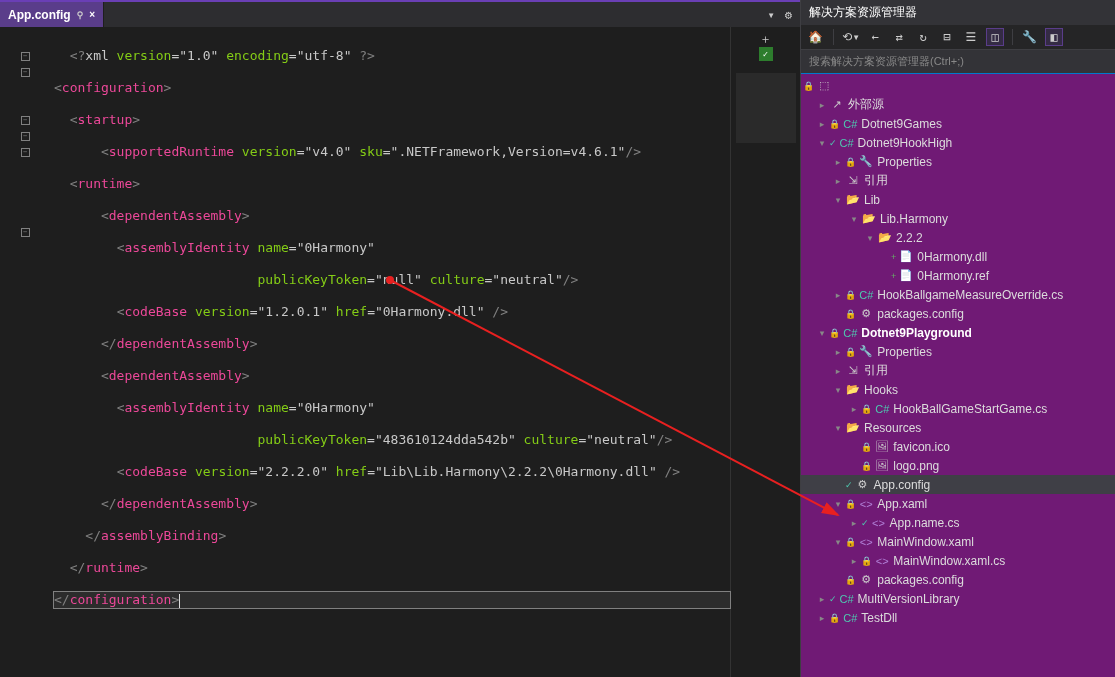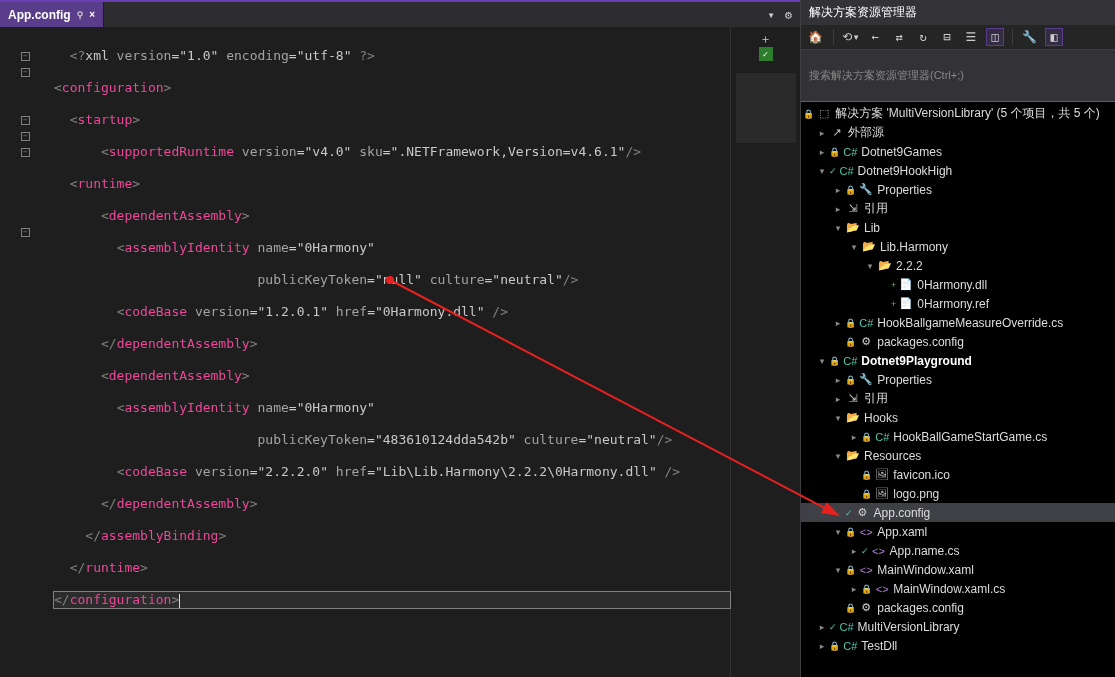--- a/index.html
+++ b/index.html
@@ -18,35 +18,35 @@
 .gut-row { height:16px; display:flex; justify-content:center; align-items:center; gap:2px; }
 .fold { width:9px; height:9px; border:1px solid #808080; display:flex; align-items:center; justify-content:center; font-size:7px; color:#808080; cursor:pointer; }
 .code { flex:1; padding:5px 0 0 4px; font-family:'NSimSun',Consolas,monospace; font-size:13px; line-height:16px; white-space:pre; background:#1e1e1e; position:relative; }
 .code-line { height:16px; }
 .cursor-line { background:rgba(80,80,80,0.3); outline:1px solid #808080; }
 .ln-cursor { display:inline-block; width:1px; height:14px; background:#dcdcdc; vertical-align:middle; }
 
 .br { color:#808080; } 
 .pi { color:#c8c8c8; } 
 .el { color:#ec4899; } 
-.at { color:#a3a3a3; } 
+.at { color:#84cc16; } 
 .eq { color:#c8c8c8; } 
 .sv { color:#c8c8c8; }
 .minimap { width:70px; background:#1e1e1e; border-left:1px solid #333; padding:4px 2px; display:flex; flex-direction:column; gap:2px; align-items:center; }
 .mm-add { width:14px; height:14px; color:#ccc; font-size:12px; text-align:center; cursor:pointer; }
 .mm-check { width:14px; height:14px; background:#2d7d2d; color:#fff; font-size:9px; text-align:center; line-height:14px; }
 .mm-thumb { width:60px; height:70px; background:#2a2a2a; margin-top:10px; font-size:2px; color:#555; padding:2px; }
 
-.panel { flex:1; background:#000000; display:flex; flex-direction:column; border-left:1px solid #3e3e42; }
+.panel { flex:1; background:#701a75; display:flex; flex-direction:column; border-left:1px solid #3e3e42; }
 .panel-title { background:#333337; color:#fff; padding:4px 8px; font-family:'Microsoft YaHei','Segoe UI',sans-serif; font-size:12px; }
 .panel-tb { display:flex; align-items:center; gap:6px; padding:3px 6px; background:#252526; border-bottom:1px solid #3e3e42; }
 .tb-btn { width:18px; height:18px; display:flex; align-items:center; justify-content:center; color:#ccc; font-size:12px; cursor:pointer; }
 .tb-btn.boxed { border:1px solid #5a3d8a; background:rgba(90,61,138,0.3); }
 .tb-sep { width:1px; height:16px; background:#3e3e42; margin:0 2px; }
-.search { background:#333337; color:#888; padding:18px 8px; font-family:'Microsoft YaHei',sans-serif; font-size:11px; border-bottom:1px solid #007acc; }
+.search { background:#333337; color:#888; padding:4px 8px; font-family:'Microsoft YaHei',sans-serif; font-size:11px; border-bottom:1px solid #007acc; }
 .tree { flex:1; overflow:auto; padding:2px 0; font-family:'Segoe UI',sans-serif; font-size:12px; }
 .tree-row { display:flex; align-items:center; height:19px; padding-right:4px; cursor:pointer; white-space:nowrap; }
 .tree-row.sel { background:#3f3f46; }
 .arrow { width:14px; text-align:center; color:#888; font-size:9px; }
 .arrow.open::before { content:"▾"; }
 .arrow.closed::before { content:"▸"; }
 .icon { width:16px; text-align:center; font-size:11px; margin-right:3px; }
 .tree-label { color:#dcdcdc; }
 .tree-label.bold { font-weight:bold; color:#fff; }
 .lock { color:#4ec9b0; font-size:9px; margin-right:2px; }
@@ -147,21 +147,20 @@
    <span class="tb-btn boxed">◫</span>
    <span class="tb-sep"></span>
    <span class="tb-btn">🔧</span>
    <span class="tb-btn boxed">◧</span>
   </div>
   <div class="search">搜索解决方案资源管理器(Ctrl+;)</div>
   <div class="tree">
    <div class="tree-row" style="padding-left:2px">
           <span class="lock">🔒</span>
           <span class="icon">⬚</span>
-          <span class="tree-label">解决方案 'MultiVersionLibrary' (5 个项目，共 5 个)</span>
         </div>
    <div class="tree-row" style="padding-left:14px">
           <span class="arrow closed"></span>
           <span class="icon">↗</span>
           <span class="tree-label">外部源</span>
         </div>
    <div class="tree-row" style="padding-left:14px">
           <span class="arrow closed"></span>
           <span class="lock">🔒</span>
           <span class="icon" style="color:#4ec9b0">C#</span>

